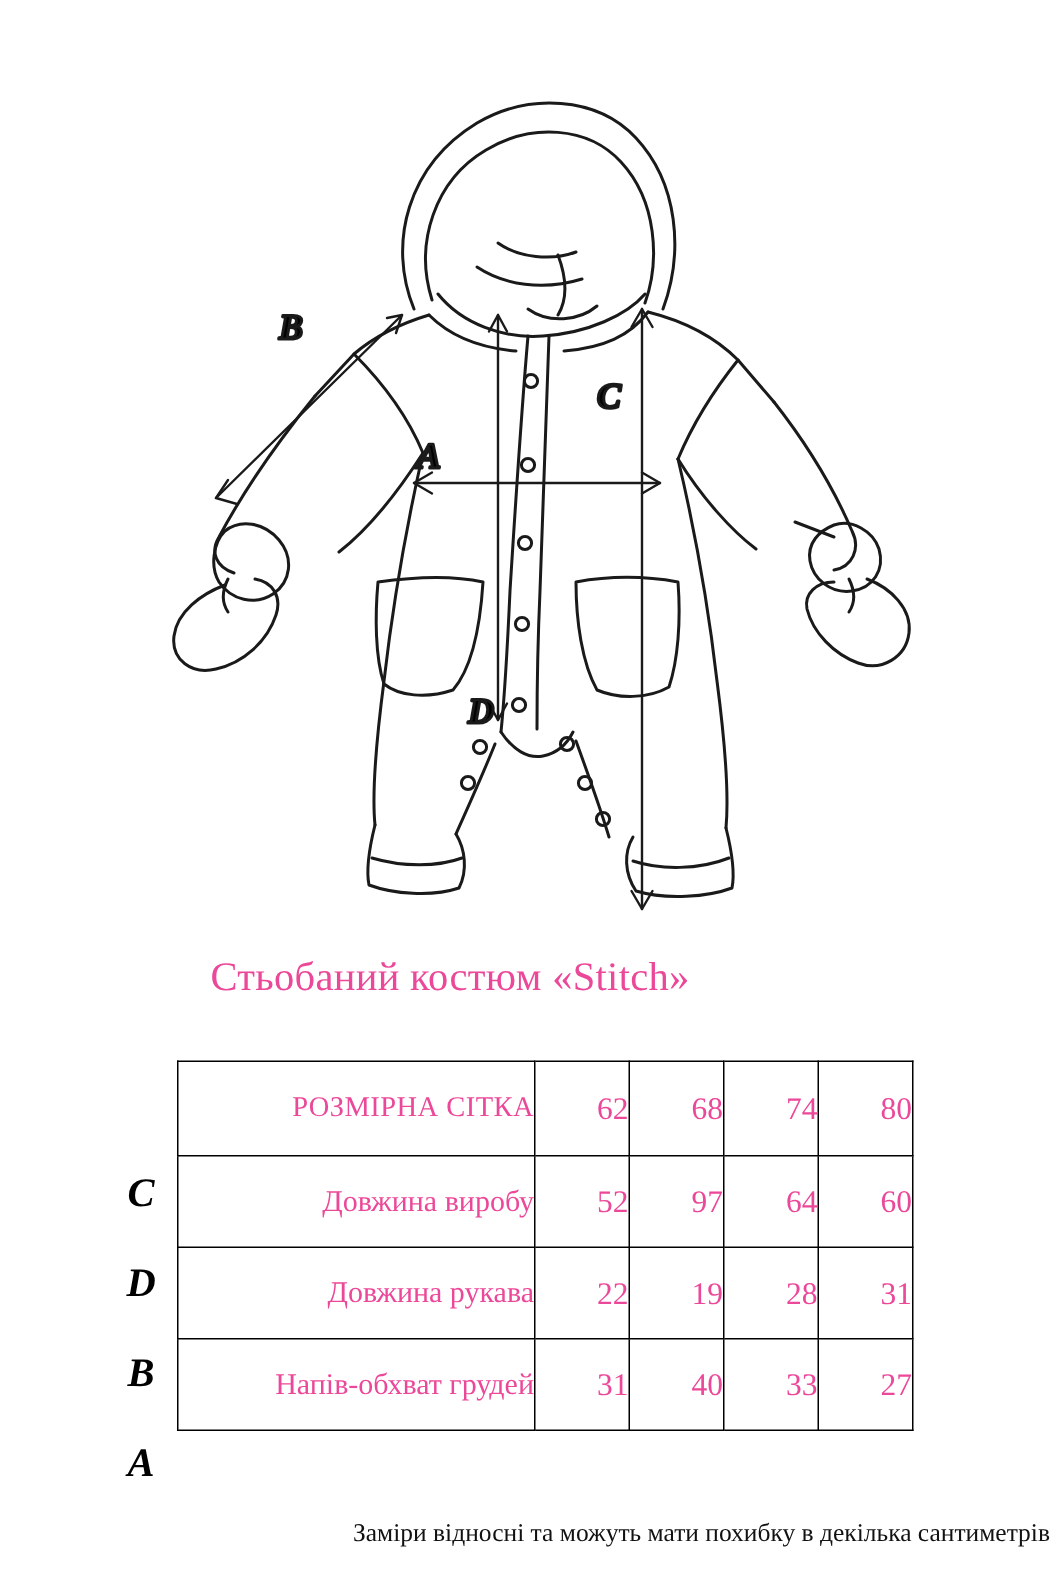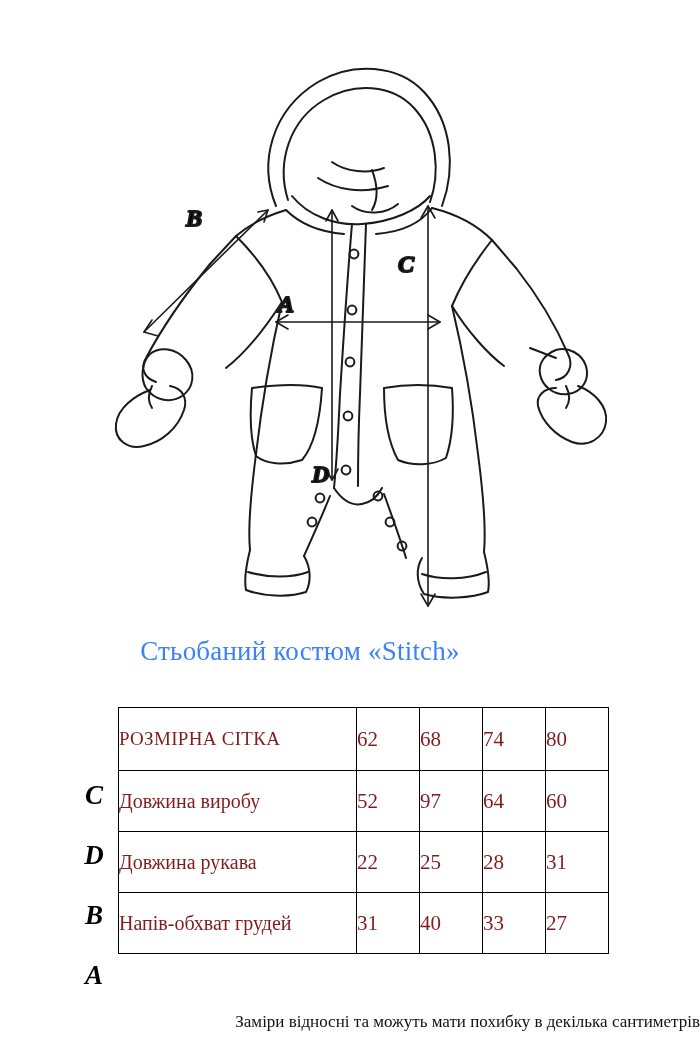--- a/index.html
+++ b/index.html
@@ -36,42 +36,42 @@
   
   .product-title {
     position: absolute;
     left: 0;
     top: 636px;
     width: 600px;
     text-align: center;
     font-family: "Liberation Serif", serif;
     font-size: 27px;
     letter-spacing: 0.2px;
-    color: #3b82f6;
+    color: #ec4899;
   }
 
   
   .table-wrap {
     position: absolute;
     left: 118px;
     top: 707px;
     width: 490px;
   }
   table.size-table {
     border-collapse: collapse;
     width: 490px;
     table-layout: fixed;
   }
   table.size-table td, table.size-table th {
     border: 1.6px solid #000000;
     padding: 0;
-    text-align: left;
+    text-align: right;
     vertical-align: middle;
     font-family: "Liberation Serif", serif;
-    color: #7f1d1d;
+    color: #ec4899;
   }
   .col-label { width: 238px; }
   .col-size  { width: 63px; }
 
   .hdr-label {
     text-align: left;
     padding-left: 12px;
     font-size: 19px;
     letter-spacing: 0.3px;
     height: 62px;
@@ -259,21 +259,21 @@
         <tr>
           <td class="row-label">Довжина виробу</td>
           <td class="row-val">52</td>
           <td class="row-val">97</td>
           <td class="row-val">64</td>
           <td class="row-val">60</td>
         </tr>
         <tr>
           <td class="row-label">Довжина рукава</td>
           <td class="row-val">22</td>
-          <td class="row-val">25</td>
+          <td class="row-val">19</td>
           <td class="row-val">28</td>
           <td class="row-val">31</td>
         </tr>
         <tr>
           <td class="row-label">Напів-обхват грудей</td>
           <td class="row-val">31</td>
           <td class="row-val">40</td>
           <td class="row-val">33</td>
           <td class="row-val">27</td>
         </tr>

